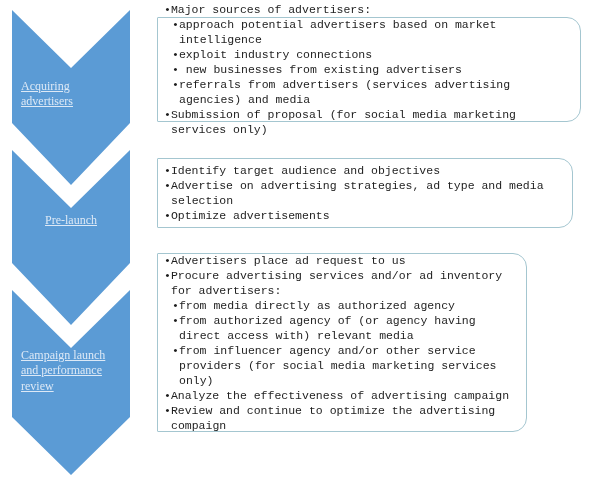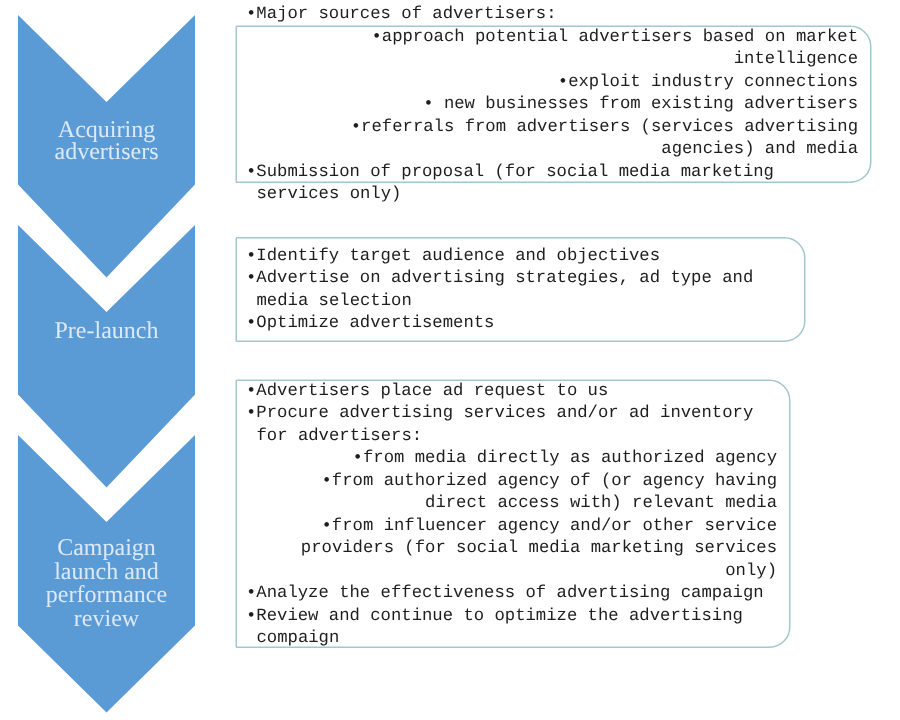--- a/index.html
+++ b/index.html
@@ -12,45 +12,45 @@
   }
   html,body{margin:0;padding:0;}
   body{background:#888;font-family:"Liberation Serif",serif;}
   .stage{
     position:relative;width:600px;height:480px;
     background:var(--background);overflow:hidden;
   }
   .chev-svg{position:absolute;left:0;top:0;}
   .chev-label{
     position:absolute;left:21px;width:100px;
-    display:flex;align-items:center;justify-content:center;text-align:center;
+    display:flex;align-items:center;justify-content:center;text-align:left;
     color:var(--chevron-label);
-    font-size:16px;line-height:15.5px;
+    font-size:12px;line-height:15.5px;text-decoration:underline;
   }
   .lbl1{top:68px;height:52px;}
   .lbl2{top:200px;height:42px;}
-  .lbl3{top:360px;height:58px;}
+  .lbl3{top:342px;height:58px;}
   .box{
     position:absolute;box-sizing:border-box;
     background:var(--box-fill);
     border:1px solid var(--box-border);
     border-radius:1px 14px 14px 1px;
     display:flex;flex-direction:column;justify-content:center;
     padding:2px 8px 2px 4px;
   }
   .box1{left:157px;top:17px;width:424px;height:105px;}
-  .box2{left:157px;top:158px;width:380px;height:70px;}
+  .box2{left:157px;top:158px;width:416px;height:70px;}
   .box3{left:157px;top:253px;width:370px;height:179px;}
   .bl{
     color:var(--body-text);
     font-size:11.5px;line-height:15px;
     padding-left:7px;text-indent:-7px;font-family:Liberation Mono, monospace;
   }
   .l1{margin-left:2px;}
-  .l2{margin-left:28px;text-align:right;}
+  .l2{margin-left:10px;}
 </style>
 </head>
 <body>
 
 <div class="stage">
 
   <svg class="chev-svg" width="145" height="480" viewBox="0 0 145 480">
     <polygon points="12,10 71,68 130,10 130,123 71,185 12,123" fill="#5b9bd5"></polygon>
     <polygon points="12,150 71,208 130,150 130,263 71,325 12,263" fill="#5b9bd5"></polygon>
     <polygon points="12,290 71,348 130,290 130,417 71,475 12,417" fill="#5b9bd5"></polygon>

